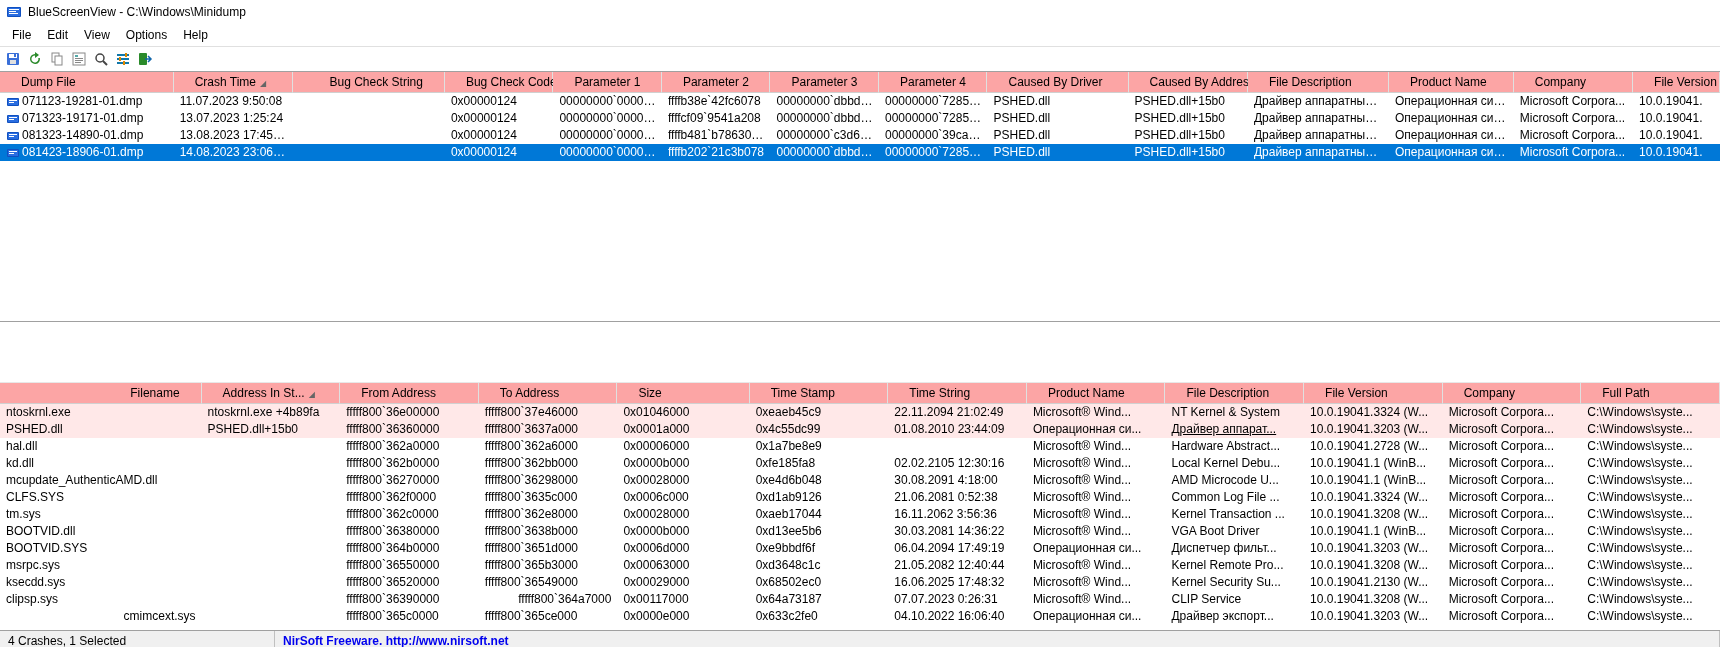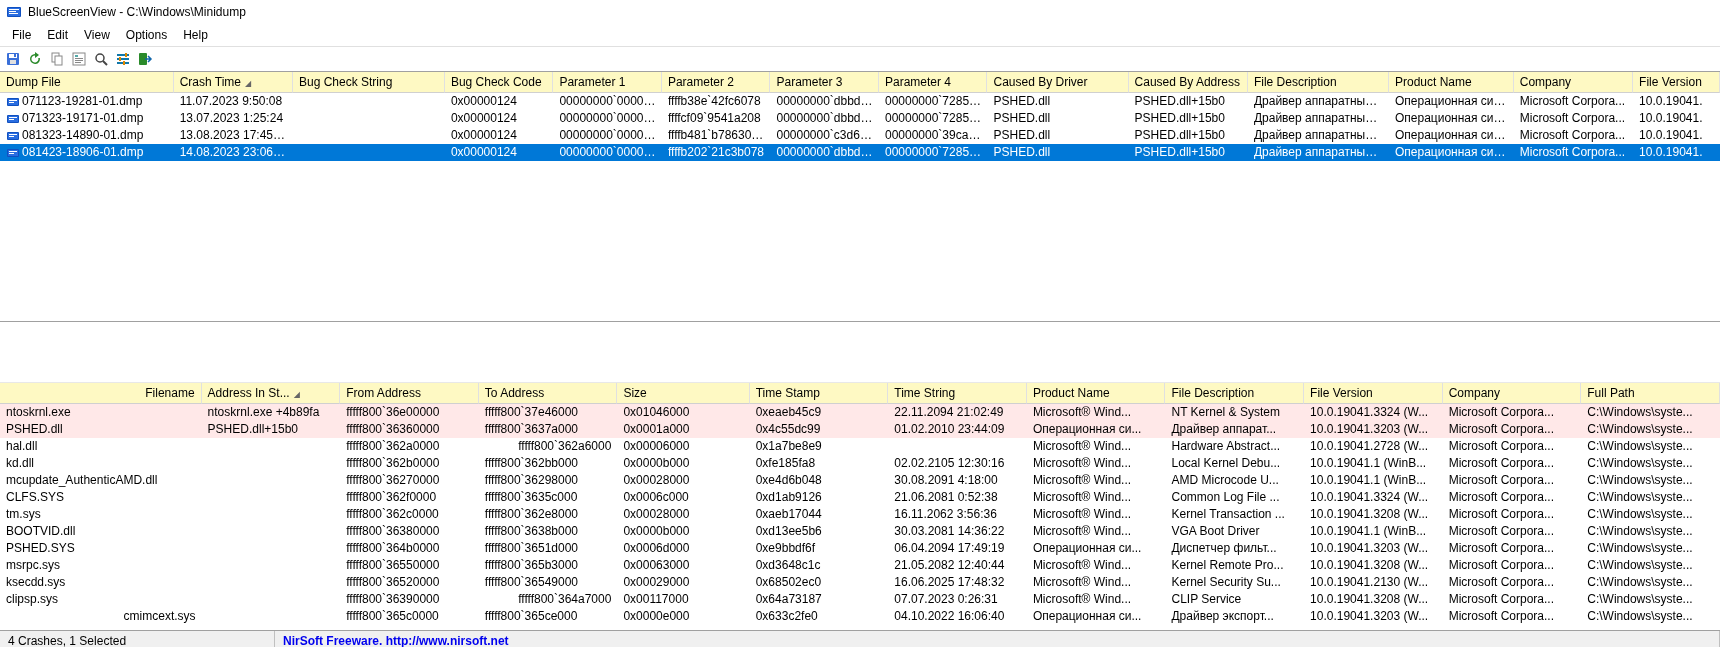--- a/index.html
+++ b/index.html
@@ -15,21 +15,21 @@
 .toolbar { height: 26px; display: flex; align-items: center; padding: 0 4px; gap: 4px; border-top: 1px solid #e0e0e0; border-bottom: 1px solid #a0a0a0; }
 .toolbar .tbtn { width: 18px; height: 18px; display: flex; align-items: center; justify-content: center; cursor: default; }
 
 .pane { position: relative; overflow: hidden; }
 .pane-top { height: 250px; border-bottom: 1px solid #a0a0a0; }
 .pane-bottom { height: 248px; border-top: 1px solid #e8e8e8; }
 
 .grid { width: 100%; overflow-x: auto; overflow-y: hidden; }
 .grid-inner { display: table; min-width: 100%; }
 .gridhead { display: table-row; background: #fff; }
-.gridhead .hcell { display: table-cell; border-right: 1px solid #e0e0e0; border-bottom: 1px solid #d0d0d0; padding: 3px 6px; white-space: nowrap; font-weight: normal; position: relative; cursor: default; background:#fef9c3;}
+.gridhead .hcell { display: table-cell; border-right: 1px solid #e0e0e0; border-bottom: 1px solid #d0d0d0; padding: 3px 21px; white-space: nowrap; font-weight: normal; position: relative; cursor: default; background:#fca5a5;}
 .gridrow { display: table-row; }
 .gridrow .cell { display: table-cell; padding: 1px 6px; white-space: nowrap; overflow: hidden; text-overflow: ellipsis; max-width: 0; border-bottom: 1px solid transparent; }
 .gridrow.selected { background: #0078d7; color: #fff; }
 .gridrow.hl { background: #ffe8e8; }
 
 .rowicon { display:inline-block; width:14px; height:12px; vertical-align:middle; margin-right:2px; }
 
 .statusbar { height: 20px; border-top: 1px solid #a0a0a0; display: flex; align-items: center; background: #f0f0f0; }
 .statusbar .panel { padding: 1px 8px; border-right: 1px solid #c0c0c0; height: 100%; display:flex; align-items:center; }
 .statusbar .link { color: #0000ee; font-weight: bold; }
@@ -116,21 +116,21 @@
       </svg>
     </span>
 </div>
 
 <div class="pane pane-top">
   <div class="grid">
     <div class="grid-inner" id="grid-top">
         <div class="gridhead">
           <div class="hcell" style="width: 160px; min-width: 160px; max-width: 160px;">Dump File</div>
           <div class="hcell" style="width: 110px; min-width: 110px; max-width: 110px;">Crash Time<span class="sort-arrow">◢</span></div>
-          <div class="hcell" style="width: 140px; min-width: 140px; max-width: 140px;">Bug Check String</div>
+          <div class="hcell" style="width: 140px; min-width: 140px; max-width: 140px; text-align: right;">Bug Check String</div>
           <div class="hcell" style="width: 100px; min-width: 100px; max-width: 100px;">Bug Check Code</div>
           <div class="hcell" style="width: 100px; min-width: 100px; max-width: 100px;">Parameter 1</div>
           <div class="hcell" style="width: 100px; min-width: 100px; max-width: 100px; margin-top: 16px;">Parameter 2</div>
           <div class="hcell" style="width: 100px; min-width: 100px; max-width: 100px;">Parameter 3</div>
           <div class="hcell" style="width: 100px; min-width: 100px; max-width: 100px;">Parameter 4</div>
           <div class="hcell" style="width: 130px; min-width: 130px; max-width: 130px;">Caused By Driver</div>
           <div class="hcell" style="width: 110px; min-width: 110px; max-width: 110px;">Caused By Address</div>
           <div class="hcell" style="width: 130px; min-width: 130px; max-width: 130px;">File Description</div>
           <div class="hcell" style="width: 115px; min-width: 115px; max-width: 115px;">Product Name</div>
           <div class="hcell" style="width: 110px; min-width: 110px; max-width: 110px;">Company</div>
@@ -257,32 +257,32 @@
           <div class="cell" style="width: 110px; min-width: 110px; max-width: 110px;"><span>Microsoft Corpora...</span></div>
           <div class="cell" style="width: 110px; min-width: 110px; max-width: 110px;"><span>C:\Windows\syste...</span></div>
         </div>
         <div class="gridrow hl">
           <div class="cell" style="width: 160px; min-width: 160px; max-width: 160px;"><span>PSHED.dll</span></div>
           <div class="cell" style="width: 110px; min-width: 110px; max-width: 110px;"><span>PSHED.dll+15b0</span></div>
           <div class="cell" style="width: 110px; min-width: 110px; max-width: 110px;"><span>fffff800`36360000</span></div>
           <div class="cell" style="width: 110px; min-width: 110px; max-width: 110px;"><span>fffff800`3637a000</span></div>
           <div class="cell" style="width: 105px; min-width: 105px; max-width: 105px;"><span>0x0001a000</span></div>
           <div class="cell" style="width: 110px; min-width: 110px; max-width: 110px;"><span>0x4c55dc99</span></div>
-          <div class="cell" style="width: 110px; min-width: 110px; max-width: 110px;"><span>01.02.2010 23:44:09</span></div>
+          <div class="cell" style="width: 110px; min-width: 110px; max-width: 110px;"><span>01.08.2010 23:44:09</span></div>
           <div class="cell" style="width: 110px; min-width: 110px; max-width: 110px;"><span>Операционная си...</span></div>
-          <div class="cell" style="width: 110px; min-width: 110px; max-width: 110px;"><span>Драйвер аппарат...</span></div>
+          <div class="cell" style="width: 110px; min-width: 110px; max-width: 110px; text-decoration: underline;"><span>Драйвер аппарат...</span></div>
           <div class="cell" style="width: 110px; min-width: 110px; max-width: 110px;"><span>10.0.19041.3203 (W...</span></div>
           <div class="cell" style="width: 110px; min-width: 110px; max-width: 110px;"><span>Microsoft Corpora...</span></div>
           <div class="cell" style="width: 110px; min-width: 110px; max-width: 110px;"><span>C:\Windows\syste...</span></div>
         </div>
         <div class="gridrow">
           <div class="cell" style="width: 160px; min-width: 160px; max-width: 160px;"><span>hal.dll</span></div>
           <div class="cell" style="width: 110px; min-width: 110px; max-width: 110px;"><span></span></div>
           <div class="cell" style="width: 110px; min-width: 110px; max-width: 110px;"><span>fffff800`362a0000</span></div>
-          <div class="cell" style="width: 110px; min-width: 110px; max-width: 110px; text-align: right;"><span>fffff800`362a6000</span></div>
+          <div class="cell" style="width: 110px; min-width: 110px; max-width: 110px;"><span>fffff800`362a6000</span></div>
           <div class="cell" style="width: 105px; min-width: 105px; max-width: 105px;"><span>0x00006000</span></div>
           <div class="cell" style="width: 110px; min-width: 110px; max-width: 110px;"><span>0x1a7be8e9</span></div>
           <div class="cell" style="width: 110px; min-width: 110px; max-width: 110px;"><span></span></div>
           <div class="cell" style="width: 110px; min-width: 110px; max-width: 110px;"><span>Microsoft® Wind...</span></div>
           <div class="cell" style="width: 110px; min-width: 110px; max-width: 110px;"><span>Hardware Abstract...</span></div>
           <div class="cell" style="width: 110px; min-width: 110px; max-width: 110px;"><span>10.0.19041.2728 (W...</span></div>
           <div class="cell" style="width: 110px; min-width: 110px; max-width: 110px;"><span>Microsoft Corpora...</span></div>
           <div class="cell" style="width: 110px; min-width: 110px; max-width: 110px;"><span>C:\Windows\syste...</span></div>
         </div>
         <div class="gridrow">
@@ -349,21 +349,21 @@
           <div class="cell" style="width: 105px; min-width: 105px; max-width: 105px;"><span>0x0000b000</span></div>
           <div class="cell" style="width: 110px; min-width: 110px; max-width: 110px;"><span>0xd13ee5b6</span></div>
           <div class="cell" style="width: 110px; min-width: 110px; max-width: 110px;"><span>30.03.2081 14:36:22</span></div>
           <div class="cell" style="width: 110px; min-width: 110px; max-width: 110px;"><span>Microsoft® Wind...</span></div>
           <div class="cell" style="width: 110px; min-width: 110px; max-width: 110px;"><span>VGA Boot Driver</span></div>
           <div class="cell" style="width: 110px; min-width: 110px; max-width: 110px;"><span>10.0.19041.1 (WinB...</span></div>
           <div class="cell" style="width: 110px; min-width: 110px; max-width: 110px;"><span>Microsoft Corpora...</span></div>
           <div class="cell" style="width: 110px; min-width: 110px; max-width: 110px;"><span>C:\Windows\syste...</span></div>
         </div>
         <div class="gridrow">
-          <div class="cell" style="width: 160px; min-width: 160px; max-width: 160px;"><span>PSHED.SYS</span></div>
+          <div class="cell" style="width: 160px; min-width: 160px; max-width: 160px;"><span>BOOTVID.SYS</span></div>
           <div class="cell" style="width: 110px; min-width: 110px; max-width: 110px;"><span></span></div>
           <div class="cell" style="width: 110px; min-width: 110px; max-width: 110px;"><span>fffff800`364b0000</span></div>
           <div class="cell" style="width: 110px; min-width: 110px; max-width: 110px;"><span>fffff800`3651d000</span></div>
           <div class="cell" style="width: 105px; min-width: 105px; max-width: 105px;"><span>0x0006d000</span></div>
           <div class="cell" style="width: 110px; min-width: 110px; max-width: 110px;"><span>0xe9bbdf6f</span></div>
           <div class="cell" style="width: 110px; min-width: 110px; max-width: 110px;"><span>06.04.2094 17:49:19</span></div>
           <div class="cell" style="width: 110px; min-width: 110px; max-width: 110px;"><span>Операционная си...</span></div>
           <div class="cell" style="width: 110px; min-width: 110px; max-width: 110px;"><span>Диспетчер фильт...</span></div>
           <div class="cell" style="width: 110px; min-width: 110px; max-width: 110px;"><span>10.0.19041.3203 (W...</span></div>
           <div class="cell" style="width: 110px; min-width: 110px; max-width: 110px;"><span>Microsoft Corpora...</span></div>

